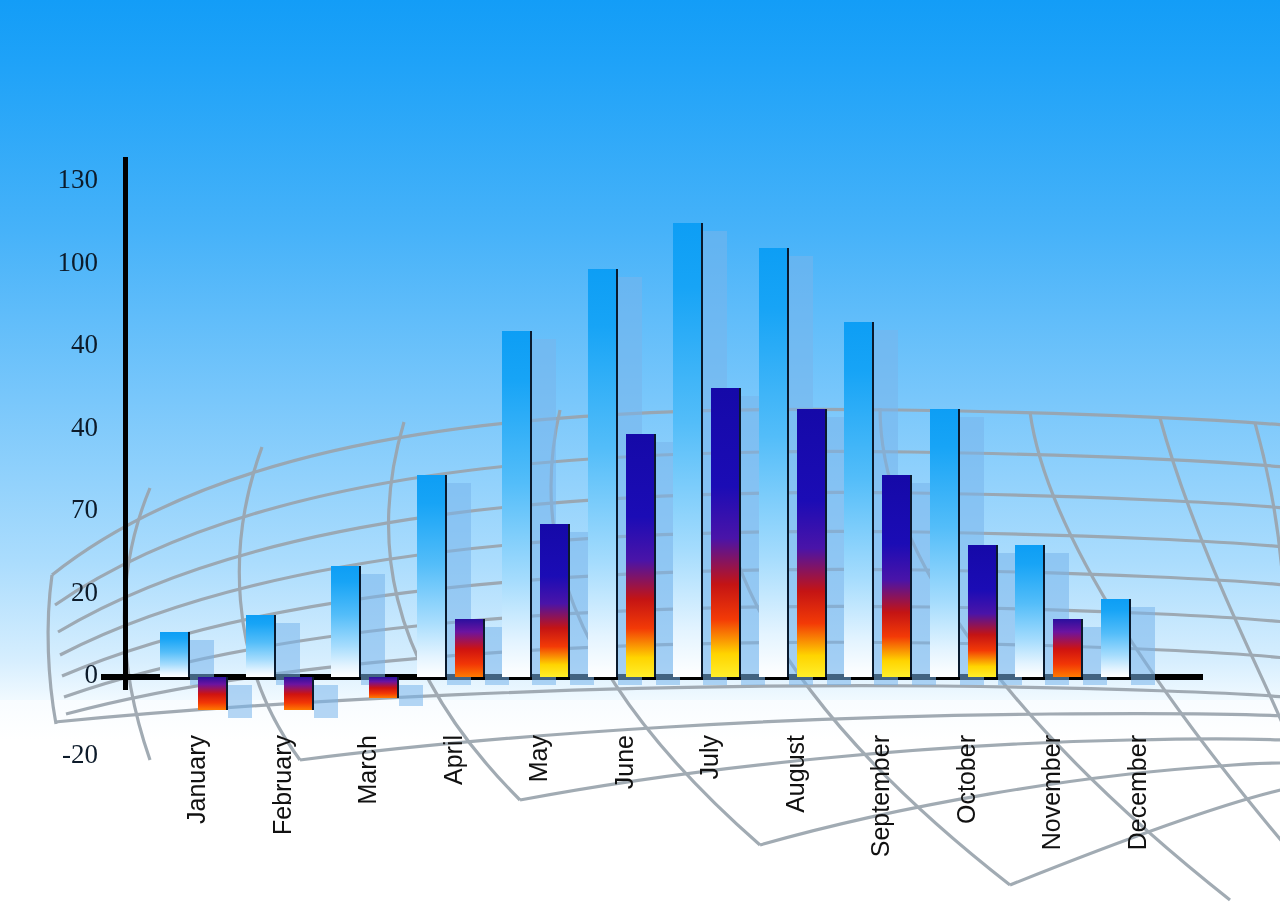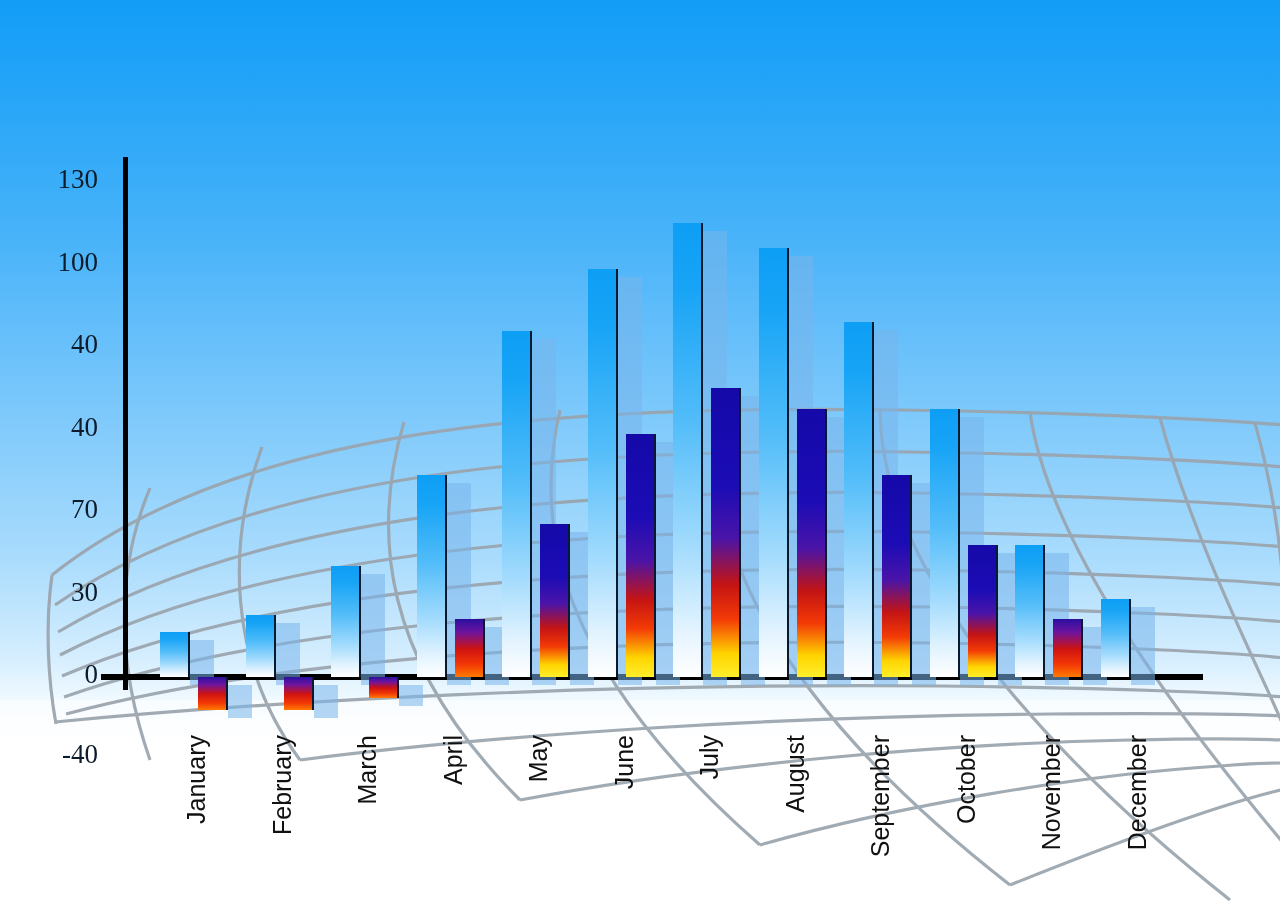--- a/index.html
+++ b/index.html
@@ -144,24 +144,24 @@
       <path d="M 1030,412 C 1048,545 1180,720 1285,845"></path>
       <path d="M 1160,418 C 1196,550 1270,690 1285,730"></path>
       <path d="M 1255,423 C 1282,520 1285,600 1285,640"></path>
     </g>
   </svg>
 
   <div id="plot">
     <div class="axis-y"></div>
     <div class="axis-x"></div>
     <div id="yticks">
-        <div class="ytick-label" style="top: 739px; left: 28px; width: 70px;">-40</div>
+        <div class="ytick-label" style="top: 739px; left: 28px; width: 70px;">-20</div>
         <div class="ytick-label" style="top: 659px; left: 28px; width: 70px;">0</div>
         <div class="ytick-mark" style="top: 675px;"></div>
-        <div class="ytick-label" style="top: 576.5px; left: 28px; width: 70px;">30</div>
+        <div class="ytick-label" style="top: 576.5px; left: 28px; width: 70px;">20</div>
         <div class="ytick-label" style="top: 494px; left: 28px; width: 70px;">70</div>
         <div class="ytick-label" style="top: 411.5px; left: 28px; width: 70px;">40</div>
         <div class="ytick-label" style="top: 329px; left: 28px; width: 70px;">40</div>
         <div class="ytick-label" style="top: 246.5px; left: 28px; width: 70px;">100</div>
         <div class="ytick-label" style="top: 164px; left: 28px; width: 70px;">130</div>
       </div>
     <div id="bars">
         <div class="ghost" style="left: 190px; top: 639.625px; width: 24px; height: 45.375px;"></div>
         <div class="ghost" style="left: 228px; top: 685px; width: 24px; height: 33px;"></div>
         <div class="bar s1" style="left: 160px; top: 631.625px; width: 30px; height: 45.375px;">

